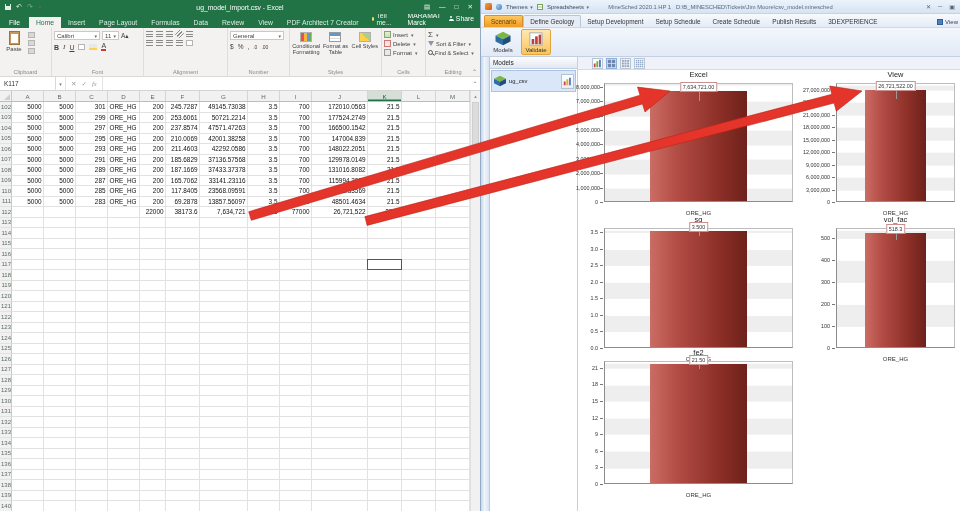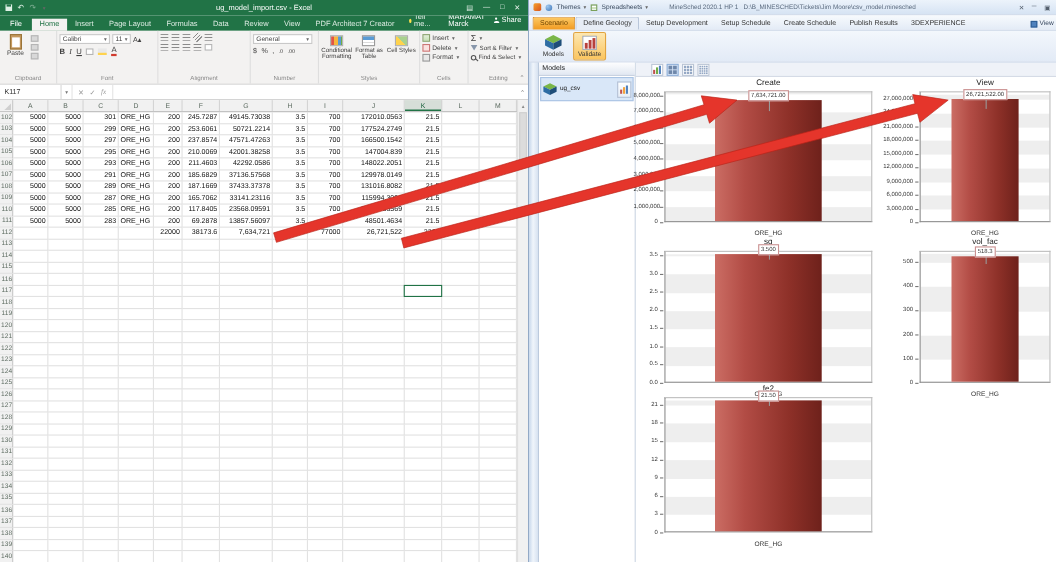--- a/index.html
+++ b/index.html
@@ -1087,21 +1087,21 @@
             </g>
           </svg>
       </span>
     </div>
 
     <div class="ms-chartarea"></div>
   </section>
 
   <div id="charts">
       <div class="chart" style="left: 576px; top: 70px; width: 220px; height: 146px;">
-        <div class="c-title" style="left: 28px; width: 189px;">Create</div>
+        <div class="c-title" style="left: 28px; width: 189px;">Excel</div>
         <div class="c-plot" style="left: 28px; top: 13px; width: 189px; height: 119px; background: repeating-linear-gradient(rgb(255, 255, 255) 0px, rgb(255, 255, 255) 14.42px, rgb(238, 238, 238) 14.42px, rgb(238, 238, 238) 28.85px) 0px 3.61px;">
           <div class="c-bar" style="height: 110.1px;"></div>
         </div>
         <div class="c-ytick" style="width: 22px; top: 16.6px;">8,000,000</div>
         <div class="c-tickmark" style="left: 24px; top: 16.6px;"></div>
         <div class="c-ytick" style="width: 22px; top: 31px;">7,000,000</div>
         <div class="c-tickmark" style="left: 24px; top: 31px;"></div>
         <div class="c-ytick" style="width: 22px; top: 45.5px;">6,000,000</div>
         <div class="c-tickmark" style="left: 24px; top: 45.5px;"></div>
         <div class="c-ytick" style="width: 22px; top: 59.9px;">5,000,000</div>

